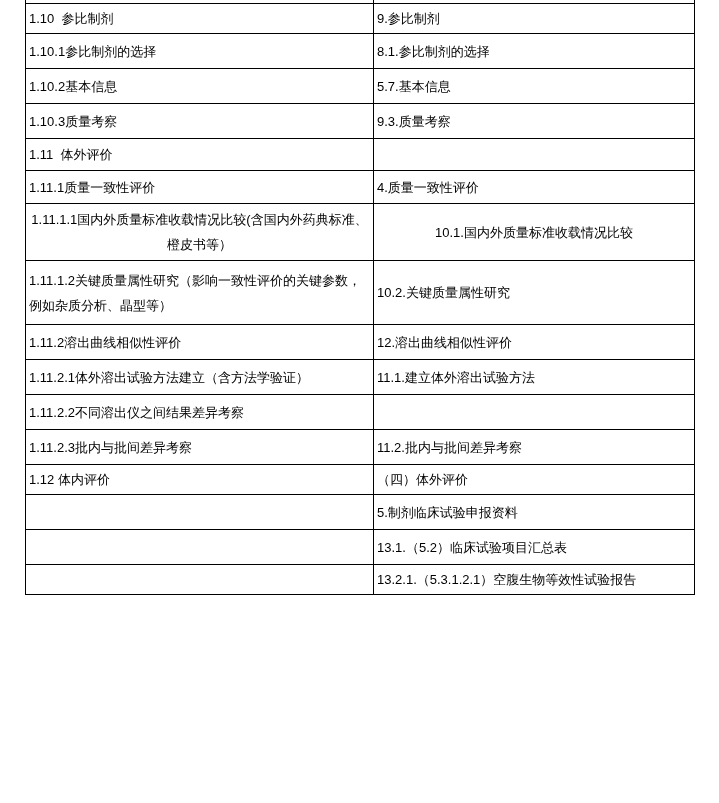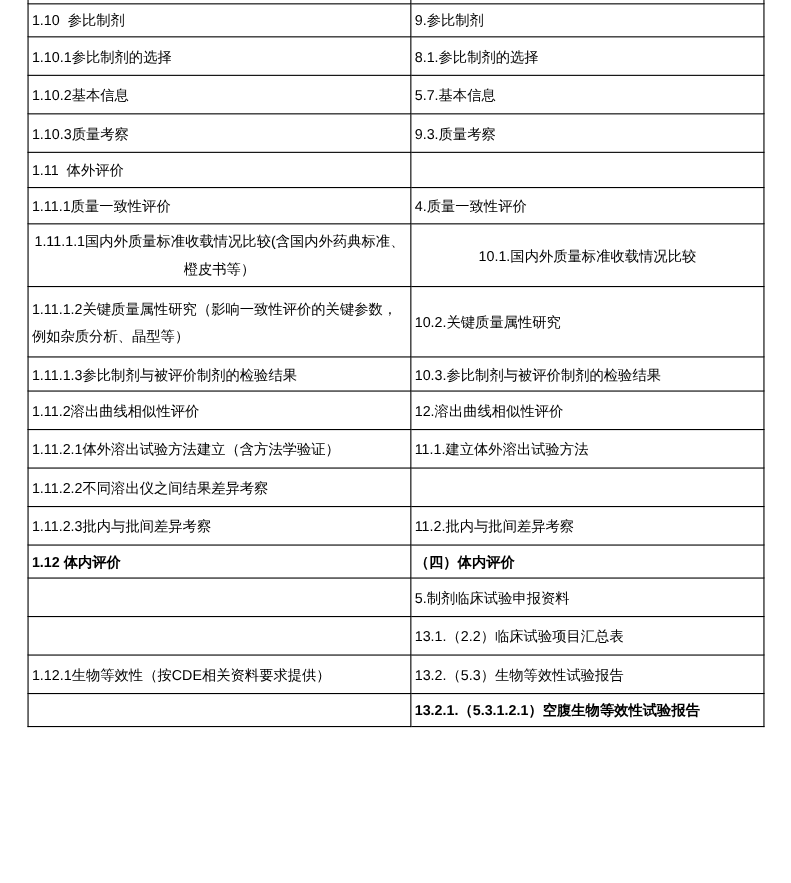--- a/index.html
+++ b/index.html
@@ -33,21 +33,21 @@
     padding: 2px 3px;
     vertical-align: middle;
     line-height: 25px;
     white-space: pre-wrap;
     word-break: break-all;
     overflow: hidden;
   }
   
   tr.partial-top td    { border-top: none; padding: 0; height: 3px; }
   
-  tr.r28 { height: 28px; font-weight: bold; }
+  tr.r28 { height: 28px; }
   tr.r29 { height: 29px; }
   tr.r31 { height: 31px; }
   tr.r32 { height: 32px; }
   tr.r33 { height: 33px; }
   tr.r35 { height: 35px; }
   tr.r57 { height: 57px; text-align: center; }
   tr.r64 { height: 64px; }
 </style>
 </head>
 <body>
@@ -90,55 +90,47 @@
       <td>4.质量一致性评价</td>
     </tr>
     <tr class="r57">
       <td>1.11.1.1国内外质量标准收载情况比较(含国内外药典标准、橙皮书等）</td>
       <td>10.1.国内外质量标准收载情况比较</td>
     </tr>
     <tr class="r64">
       <td>1.11.1.2关键质量属性研究（影响一致性评价的关键参数，例如杂质分析、晶型等）</td>
       <td>10.2.关键质量属性研究</td>
     </tr>
-    <tr class="r31">
-      <td>1.11.1.3参比制剂与被评价制剂的检验结果</td>
-      <td>10.3.参比制剂与被评价制剂的检验结果</td>
-    </tr>
     <tr class="r35">
       <td>1.11.2溶出曲线相似性评价</td>
       <td>12.溶出曲线相似性评价</td>
     </tr>
     <tr class="r35">
       <td>1.11.2.1体外溶出试验方法建立（含方法学验证）</td>
       <td>11.1.建立体外溶出试验方法</td>
     </tr>
     <tr class="r35">
       <td>1.11.2.2不同溶出仪之间结果差异考察</td>
       <td></td>
     </tr>
     <tr class="r35">
       <td>1.11.2.3批内与批间差异考察</td>
       <td>11.2.批内与批间差异考察</td>
     </tr>
     <tr class="r28">
       <td>1.12 体内评价</td>
-      <td>（四）体内评价</td>
+      <td>（四）体外评价</td>
     </tr>
     <tr class="r35">
       <td></td>
       <td>5.制剂临床试验申报资料</td>
     </tr>
     <tr class="r35">
       <td></td>
-      <td>13.1.（2.2）临床试验项目汇总表</td>
-    </tr>
-    <tr class="r35">
-      <td>1.12.1生物等效性（按CDE相关资料要求提供）</td>
-      <td>13.2.（5.3）生物等效性试验报告</td>
+      <td>13.1.（5.2）临床试验项目汇总表</td>
     </tr>
     <tr class="r28">
       <td></td>
       <td>13.2.1.（5.3.1.2.1）空腹生物等效性试验报告</td>
     </tr>
 
   </tbody>
     </table>
 </div>
 

